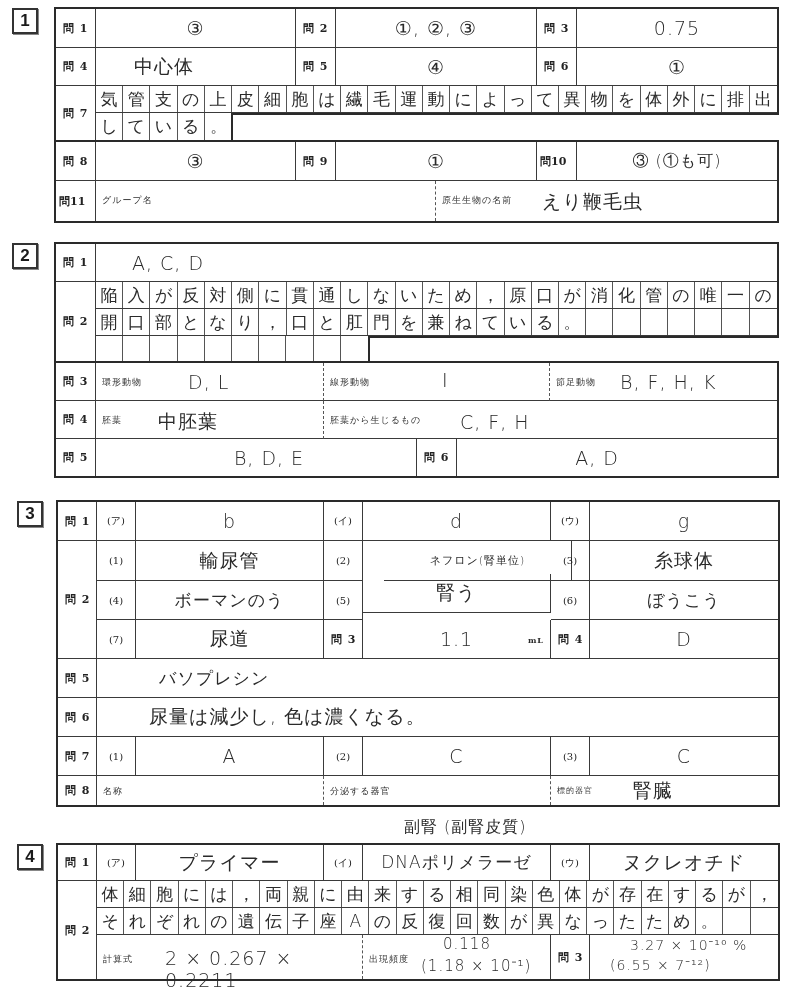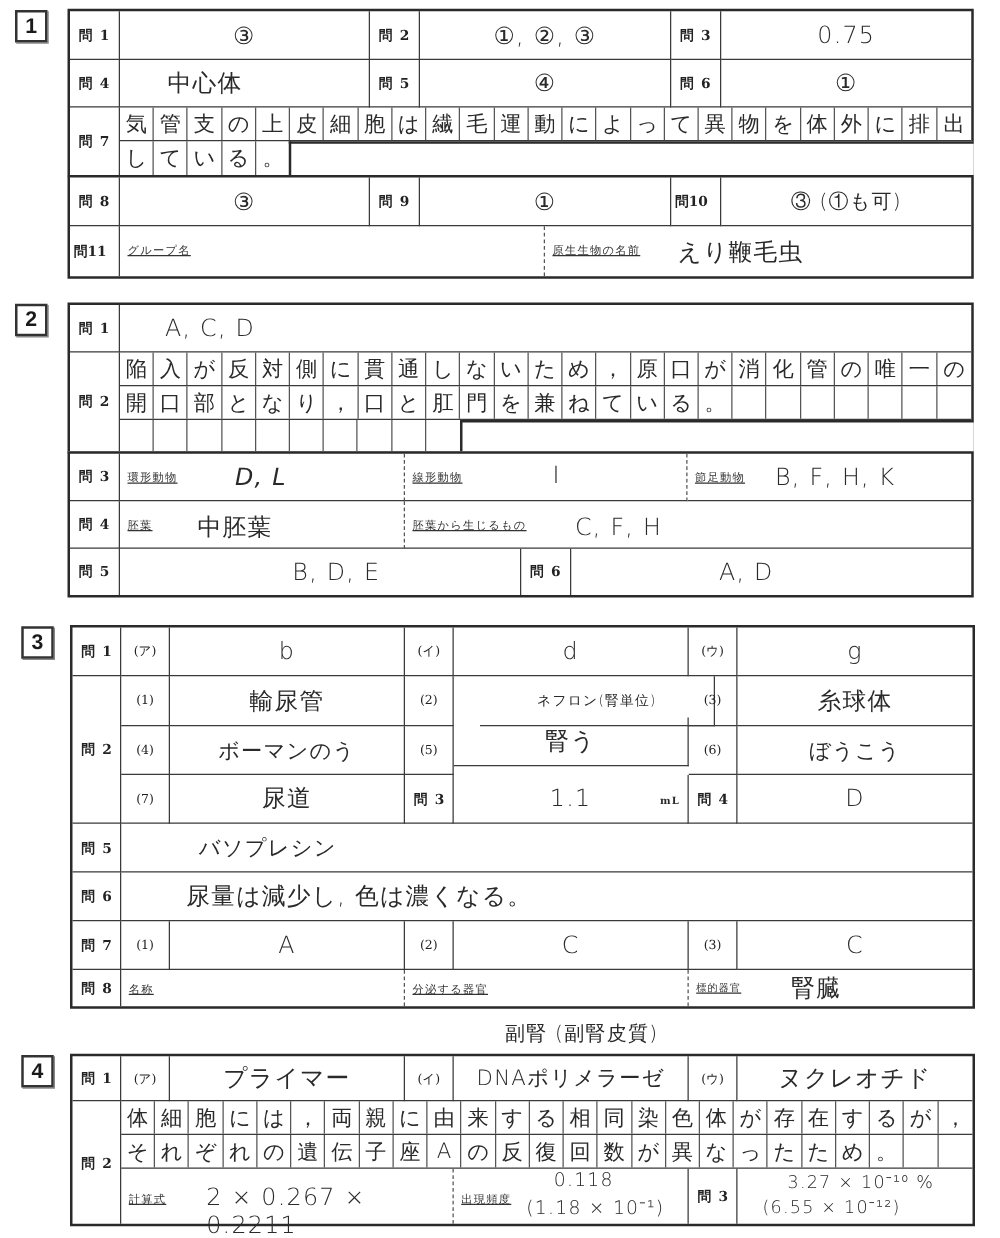--- a/index.html
+++ b/index.html
@@ -9,21 +9,21 @@
   .secnum {
     position: absolute; width: 26px; height: 26px; border: 2px solid #333;
     font-family: "Liberation Sans", sans-serif; font-weight: bold; font-size: 17px;
     display: flex; align-items: center; justify-content: center; background: #fff;
     box-shadow: 1px 1px 0 #888;
   }
   .box { position: absolute; border: 2px solid #2a2a2a; background: #fff; }
   .cell { position: absolute; border-right: 1px solid #3a3a3a; border-bottom: 1px solid #3a3a3a; display: flex; align-items: center; }
   .lbl { font-family: "DejaVu Serif", serif; font-size: 11px; font-weight: bold; justify-content: flex-start; padding-left: 7px; color: #222; letter-spacing: 1px; }
   .sub { font-family: "DejaVu Serif", serif; font-size: 10px; justify-content: center; color: #222; }
-  .tiny { font-family: "DejaVu Sans", sans-serif; font-size: 9px; color: #333; position: absolute; text-decoration: underline; }
+  .tiny { font-family: "DejaVu Sans", sans-serif; font-size: 9px; color: #333; position: absolute; }
   .hw { font-family: "DejaVu Sans", sans-serif; font-weight: 300; color: #2a2a2a; justify-content: center; font-size: 19px; letter-spacing: 1px; }
   .hwl { justify-content: flex-start; }
   .dash-r { border-right: 1px dashed #555 !important; }
   .nobr { border-right: none !important; }
   .nobb { border-bottom: none !important; }
   .gridrow { position: absolute; display: flex; border-bottom: 1px solid #3a3a3a; }
   .gc { height: 100%; border-right: 1px solid #555; display: flex; align-items: center; justify-content: center;
         font-family: "DejaVu Sans", sans-serif; font-size: 17px; color: #2a2a2a; font-weight: 300; }
   .gc:last-child { border-right: none; }
   .unit { position: absolute; font-family: "DejaVu Serif", serif; font-size: 8px; font-weight: bold; }
@@ -174,21 +174,21 @@
     <span class="gc" style="width: 27.2px;"></span>
     <span class="gc" style="width: 27.2px;"></span>
   </div>
 <div class="abs" style="left:368px;top:336px;width:411px;height:27px;border-top:2px solid #2a2a2a;border-left:2px solid #2a2a2a;background:#fff;"></div>
 
 <div class="box" style="left:54px;top:361px;width:725px;height:117px;"></div>
 
 <div class="cell lbl" style="left:56px;top:363px;width:40px;height:38px;">問 3</div>
 <div class="cell hw hwl dash-r" style="left:96px;top:363px;width:228px;height:38px;">
   <span class="tiny" style="left:6px;top:13px;">環形動物</span>
-  <span class="abs" style="left:92px;top:8px;font-style:italic;">D, L</span>
+  <span class="abs" style="left:92px;top:8px;">D, L</span>
 </div>
 <div class="cell hw hwl dash-r" style="left:324px;top:363px;width:226px;height:38px;">
   <span class="tiny" style="left:6px;top:13px;">線形動物</span>
   <span class="abs" style="left:118px;top:6px;">I</span>
 </div>
 <div class="cell hw hwl nobr" style="left:550px;top:363px;width:227px;height:38px;">
   <span class="tiny" style="left:6px;top:13px;">節足動物</span>
   <span class="abs" style="left:70px;top:8px;">B, F, H, K</span>
 </div>
 
@@ -342,14 +342,14 @@
   <span class="abs" style="left:68px;top:12px;">2 × 0.267 × 0.2211</span>
 </div>
 <div class="cell hw hwl nobb" style="left:363px;top:935px;width:188px;height:44px;">
   <span class="tiny" style="left:6px;top:18px;">出現頻度</span>
   <span class="abs" style="left:80px;top:0px;font-size:15px;">0.118</span>
   <span class="abs" style="left:58px;top:20px;font-size:15px;">(1.18 × 10⁻¹)</span>
 </div>
 <div class="cell lbl nobb" style="left:551px;top:935px;width:39px;height:44px;">問 3</div>
 <div class="cell hw hwl nobb nobr" style="left:590px;top:935px;width:188px;height:44px;">
   <span class="abs" style="left:40px;top:0px;font-size:14px;">3.27 × 10⁻¹⁰ %</span>
-  <span class="abs" style="left:20px;top:20px;font-size:14px;">(6.55 × 10⁻¹²)</span>
+  <span class="abs" style="left:20px;top:20px;font-size:14px;">(6.55 × 7⁻¹²)</span>
 </div>
 
 </body></html>

